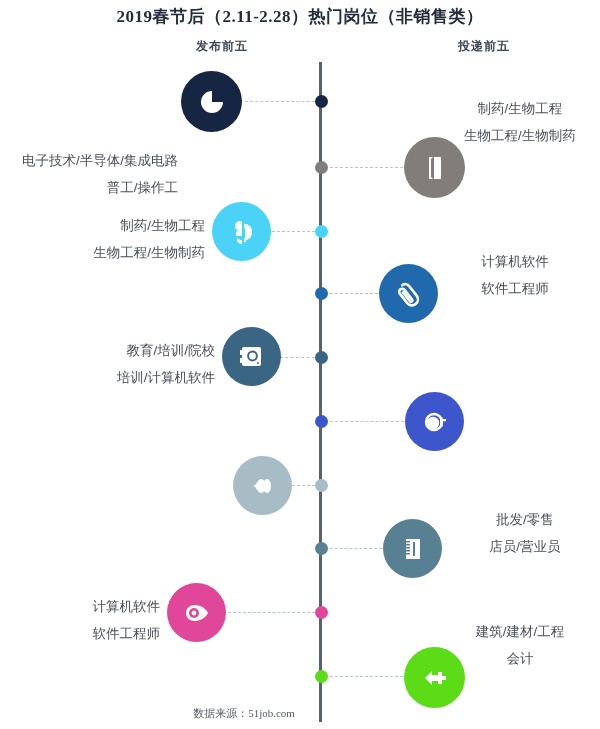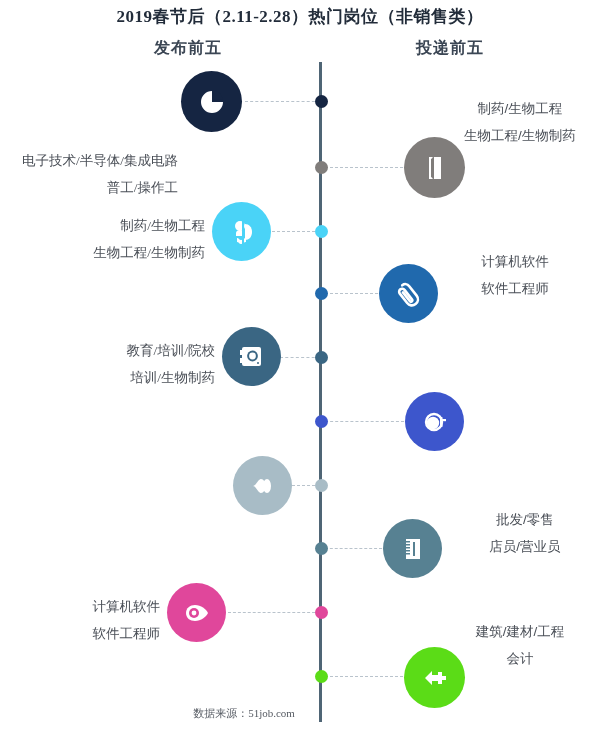--- a/index.html
+++ b/index.html
@@ -14,22 +14,22 @@
 
   .title{
     position:absolute;left:0;top:5px;width:600px;
     text-align:center;
     font-family:"Liberation Serif","DejaVu Serif",serif;
     font-weight:bold;font-size:17px;color:#222c3a;
     letter-spacing:0.5px;
   }
   .col-head{
     position:absolute;top:38px;
-    font-size:16px;font-weight:bold;color:#3b4654;
-    letter-spacing:1px;text-align:center;
+    font-size:12px;font-weight:bold;color:#3b4654;
+    letter-spacing:1px;text-align:right;
   }
   .col-head.left{left:128px;width:120px;}
   .col-head.right{left:390px;width:120px;}
 
   
   .axis{
     position:absolute;left:319px;top:62px;
     width:3px;height:660px;background:#4f6575;
   }
 
@@ -51,21 +51,21 @@
     display:flex;align-items:center;justify-content:center;
   }
   .icon-circle svg{display:block;}
 
   
   .lbl{
     position:absolute;
     font-size:13.5px;line-height:27px;color:#4a4f57;
     white-space:pre-line;
   }
-  .lbl.left{text-align:right;font-family:Liberation Serif, serif;}
+  .lbl.left{text-align:right;}
   .lbl.right{text-align:center;}
 
   .source{
     position:absolute;left:0;top:706px;width:488px;
     text-align:center;
     font-family:"Liberation Serif","DejaVu Serif",serif;
     font-size:11px;color:#565b63;
   }
 </style>
 </head>
@@ -112,21 +112,21 @@
     <svg width="27" height="27" viewBox="0 0 27 27">
       <rect x="4" y="4" width="19" height="19" rx="2" fill="#ffffff"></rect>
       <rect x="2" y="7" width="5" height="5" fill="#ffffff"></rect>
       <rect x="2" y="15" width="5" height="5" fill="#ffffff"></rect>
       <circle cx="14.5" cy="13" r="5.4" fill="#3a6683"></circle>
       <circle cx="14.5" cy="13" r="3.4" fill="#ffffff"></circle>
       <circle cx="20" cy="20" r="1" fill="#3a6683"></circle>
     </svg>
   </div>
   <div class="lbl left" style="left:40px;top:337px;width:175px;">教育/培训/院校
-培训/生物制药</div>
+培训/计算机软件</div>
 
   <div class="conn" style="left:292px;top:485px;width:28px;"></div>
   <div class="dot" style="top:485px;background:#a8bcc6;"></div>
   <div class="icon-circle" style="left:233px;top:456px;width:59px;height:59px;background:#a8bcc6;">
     <svg width="28" height="24" viewBox="0 0 28 24">
       <path d="M4 12c3 0 5-7 8-7 2.6 0 4.4 3 4.4 7s-1.8 7-4.4 7c-3 0-5-7-8-7z" fill="#ffffff"></path>
       <ellipse cx="18" cy="12" rx="4" ry="7" fill="#ffffff"></ellipse>
     </svg>
   </div>
 

